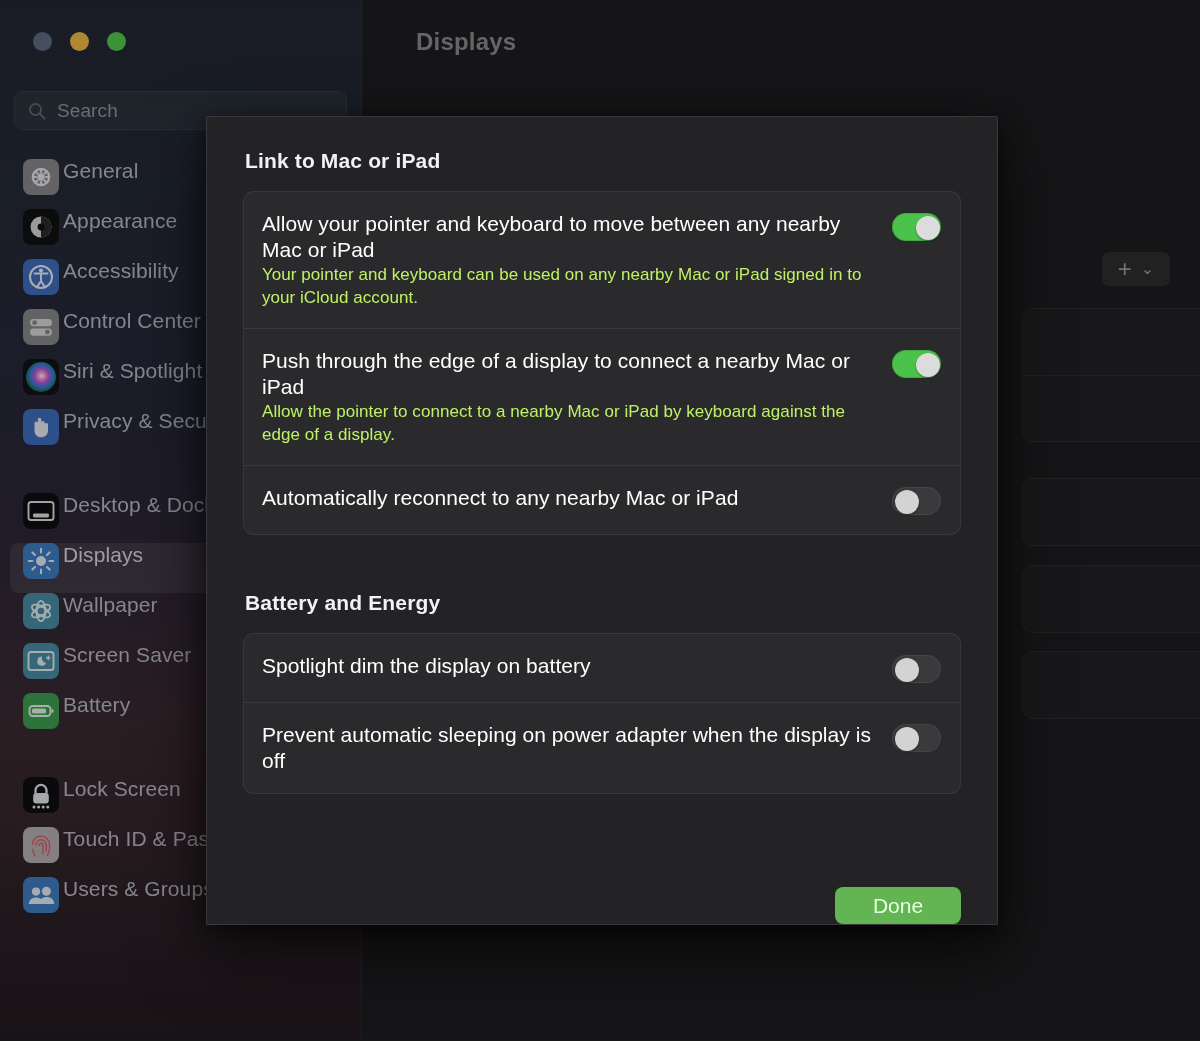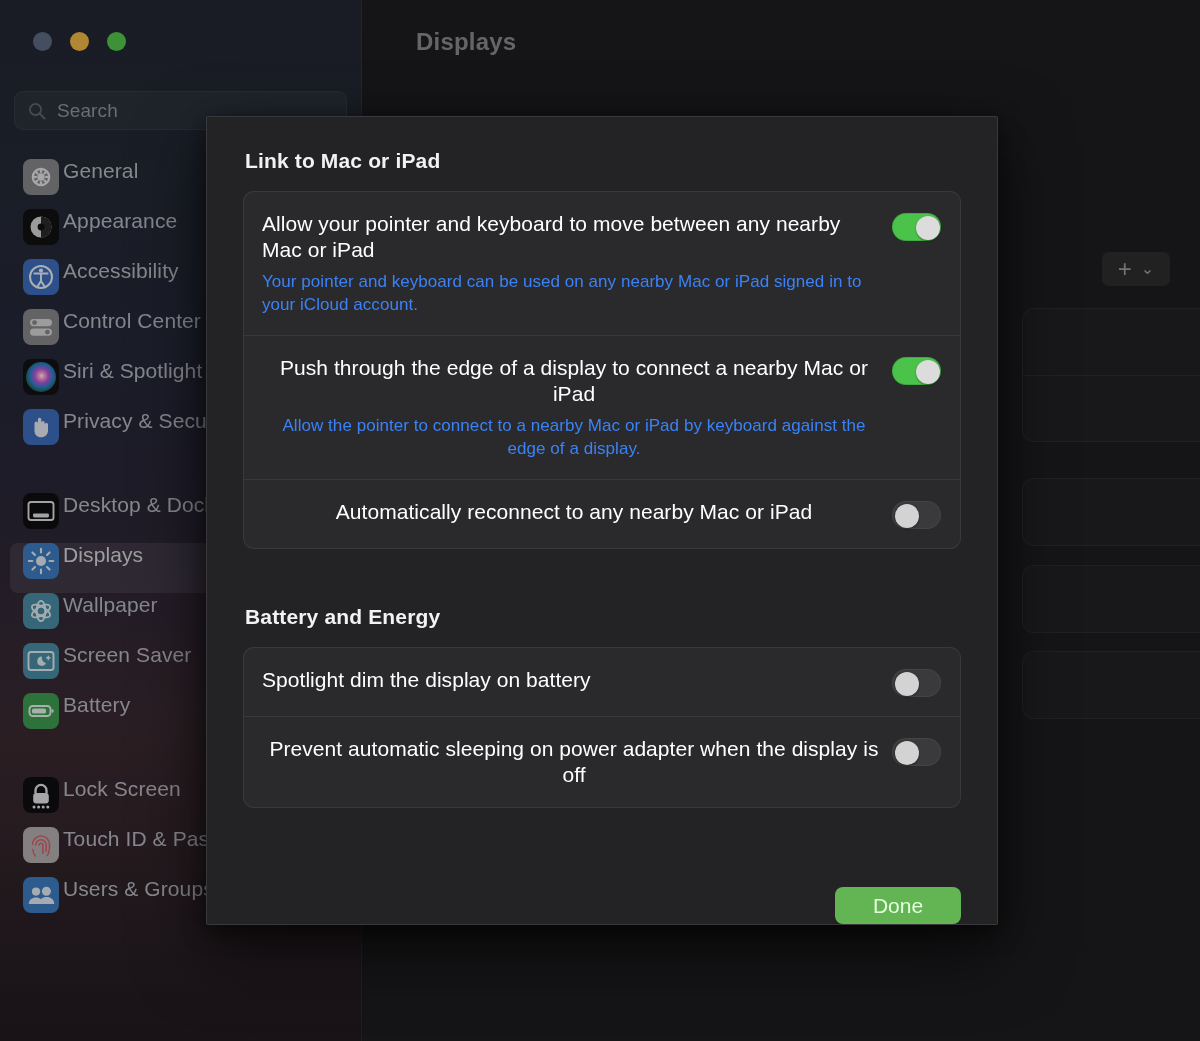--- a/index.html
+++ b/index.html
@@ -153,27 +153,27 @@
     border: 1px solid rgba(255,255,255,0.065);
     border-radius: 11px;
     overflow: hidden;
   }
 
   .row {
     display: flex; align-items: flex-start;
     padding: 19px 19px 19px 18px;
     gap: 6px;
   }
-  .row + .row { border-top: 1px solid rgba(255,255,255,0.075); text-align: center; }
+  .row + .row { border-top: 1px solid rgba(255,255,255,0.075); }
   .row-text { flex: 1 1 auto; min-width: 0; }
   .row-title {
     font-size: 21px; color: #ffffff; line-height: 26px; letter-spacing: .05px;
   }
   .row-sub {
-    font-size: 17px; color: #3b82f6; line-height: 23px; margin-top: 7px;
+    font-size: 17px; color: #bef264; line-height: 23px; margin-top: 0;
     letter-spacing: .05px;
   }
 
   .toggle {
     flex: none; width: 49px; height: 28px; border-radius: 14px;
     position: relative; margin-top: 2px;
     background: #3a3a3c;
     border: 1px solid rgba(255,255,255,.05);
   }
   .toggle.on { background: #4bc34b; border-color: rgba(0,0,0,.12); }

